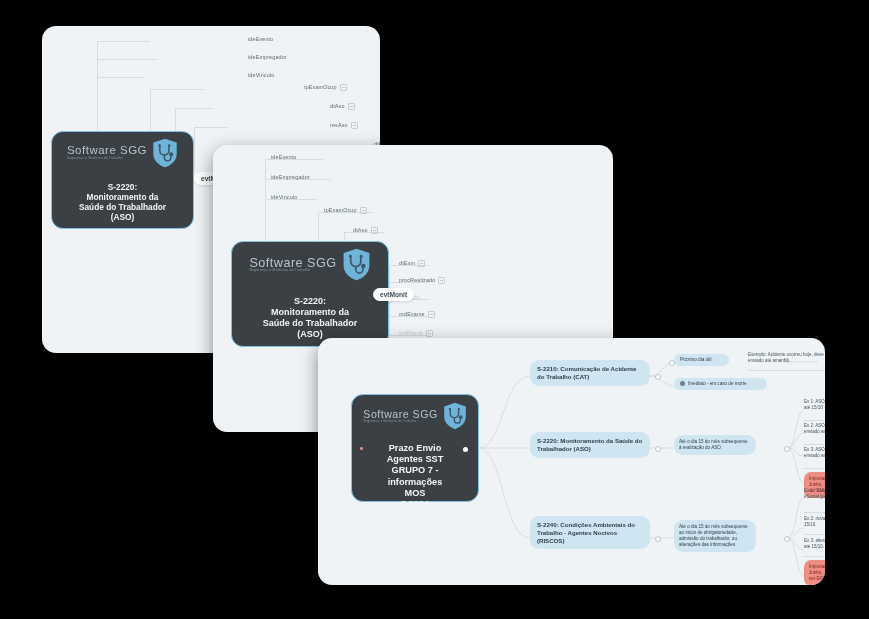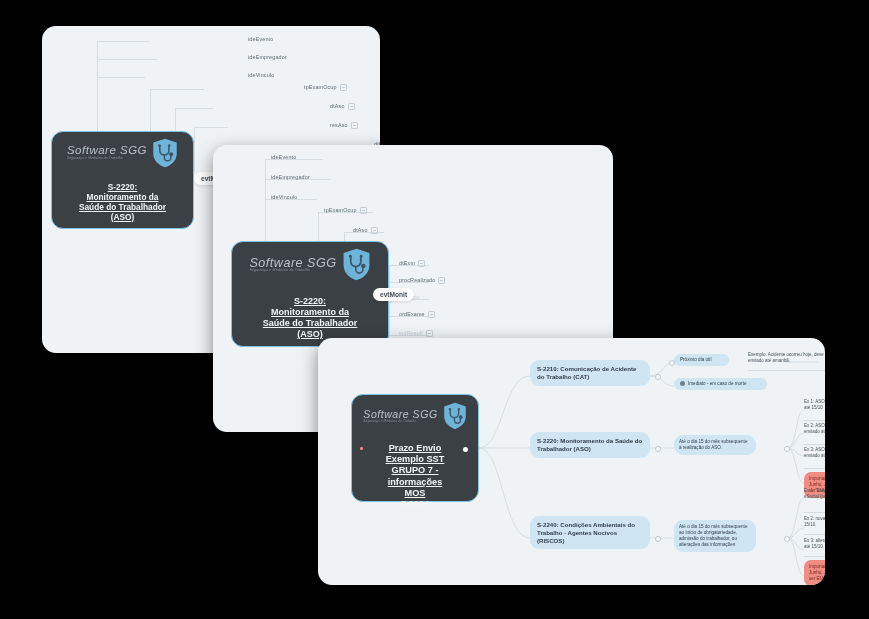--- a/index.html
+++ b/index.html
@@ -19,26 +19,26 @@
   .card.mid   {left:213px; top:145px; width:400px; height:287px;}
   .card.front {left:318px; top:338px; width:507px; height:247px;}
 
   
   .node{
     position:absolute;background:#3b4044;border-radius:12px;
     border:1px solid #7fc4e8;
     display:flex;flex-direction:column;align-items:center;
     justify-content:center;color:#fff;box-sizing:border-box;
   }
-  .logo-row{display:flex;align-items:center;justify-content:center;gap:5px;font-style:italic;}
+  .logo-row{display:flex;align-items:center;justify-content:center;gap:5px;}
   .logo-txt{display:flex;flex-direction:column;align-items:flex-start;line-height:1;}
   .logo-name{color:#b9c3c9;letter-spacing:.5px;font-weight:300;}
   .logo-sub{color:#8b969d;letter-spacing:.2px;transform:scaleY(.92);}
   .node-div{background:#5a6166;height:1px;width:80%;margin:5px auto;}
-  .node-title{text-align:center;font-weight:bold;line-height:1.22;color:#f2f5f7;text-decoration:underline;}
+  .node-title{text-align:center;font-weight:bold;line-height:1.22;color:#f2f5f7;}
 
   
   .card.back .node{left:9px;top:105px;width:143px;height:98px;padding:7px 6px;}
   .card.back .logo-name{font-size:11.5px;}
   .card.back .logo-sub{font-size:3.2px;}
   .card.back .node-title{font-size:8.3px;margin-top:4px;}
   .card.back .shield{width:26px;height:30px;}
 
   
   .card.mid .node{left:18px;top:96px;width:158px;height:106px;padding:8px 6px;}
@@ -276,21 +276,21 @@
           <path d="M12 12 v7 a7 7 0 0 0 14 0 v-7" fill="none" stroke="#3f566a" stroke-width="2.4" stroke-linecap="round"></path>
           <circle cx="11.5" cy="11.5" r="2" fill="#3f566a"></circle>
           <circle cx="26.5" cy="11.5" r="2" fill="#3f566a"></circle>
           <path d="M19 26 v4 a5 5 0 0 0 10 0 v-2" fill="none" stroke="#3f566a" stroke-width="2.2" stroke-linecap="round"></path>
           <circle cx="29.5" cy="25" r="3.2" fill="#3f566a"></circle>
         </svg>
       </div>
       <div class="node-div"></div>
       <div class="node-title">
         <div>Prazo Envio</div>
-        <div>Exemplo SST</div>
+        <div>Agentes SST</div>
         <div>GRUPO 7 -</div>
         <div>informações</div>
         <div>MOS</div>
         <div>5.0064</div>
       </div>
       <span class="node-bullet" style="right:10px;top:52px;"></span>
       <span class="node-bullet small" style="left:8px;top:52px;"></span>
     </div>
 
     <div class="bubble main" style="left:212px;top:22px;width:120px;">S-2210: Comunicação de Acidente do Trabalho (CAT)</div>

